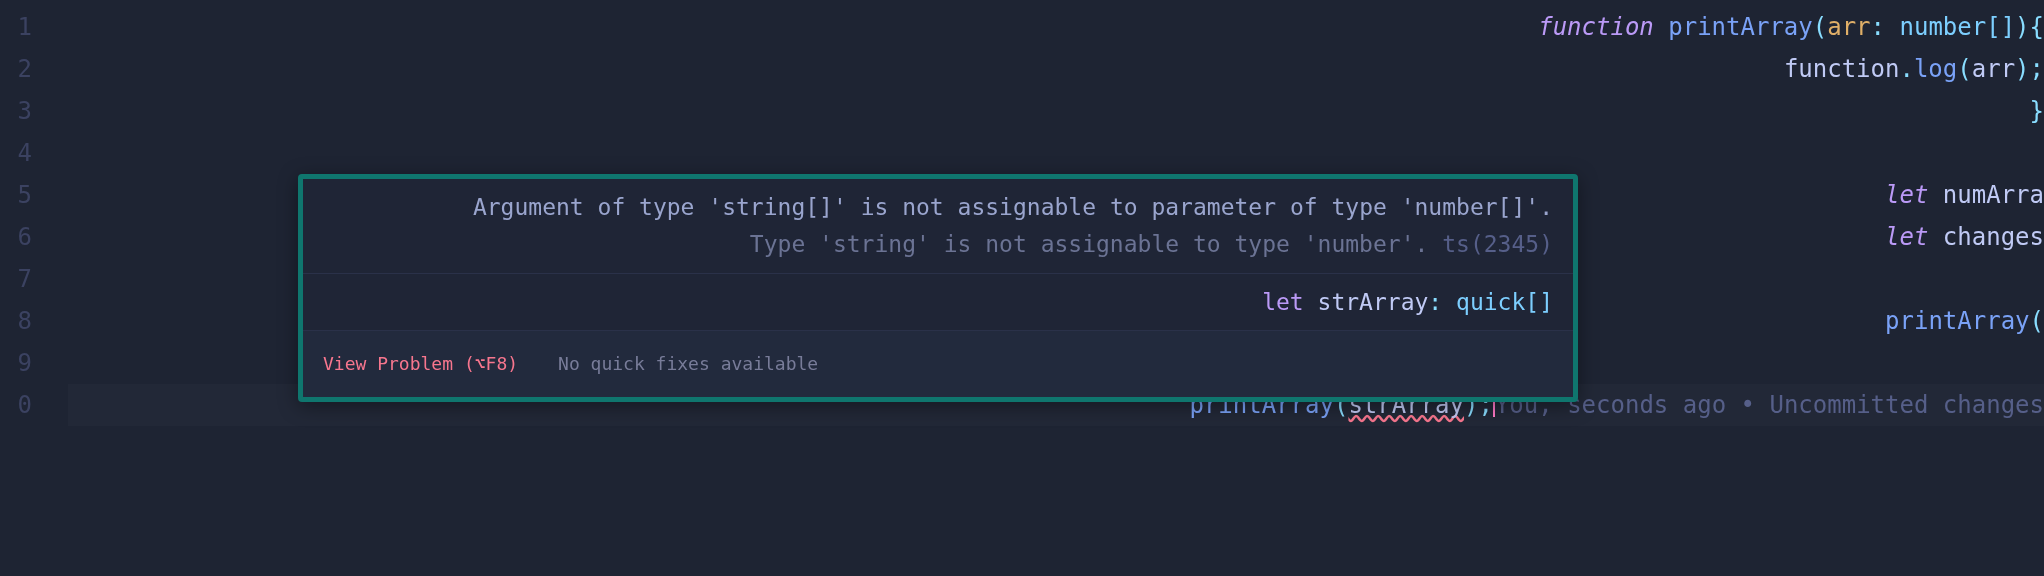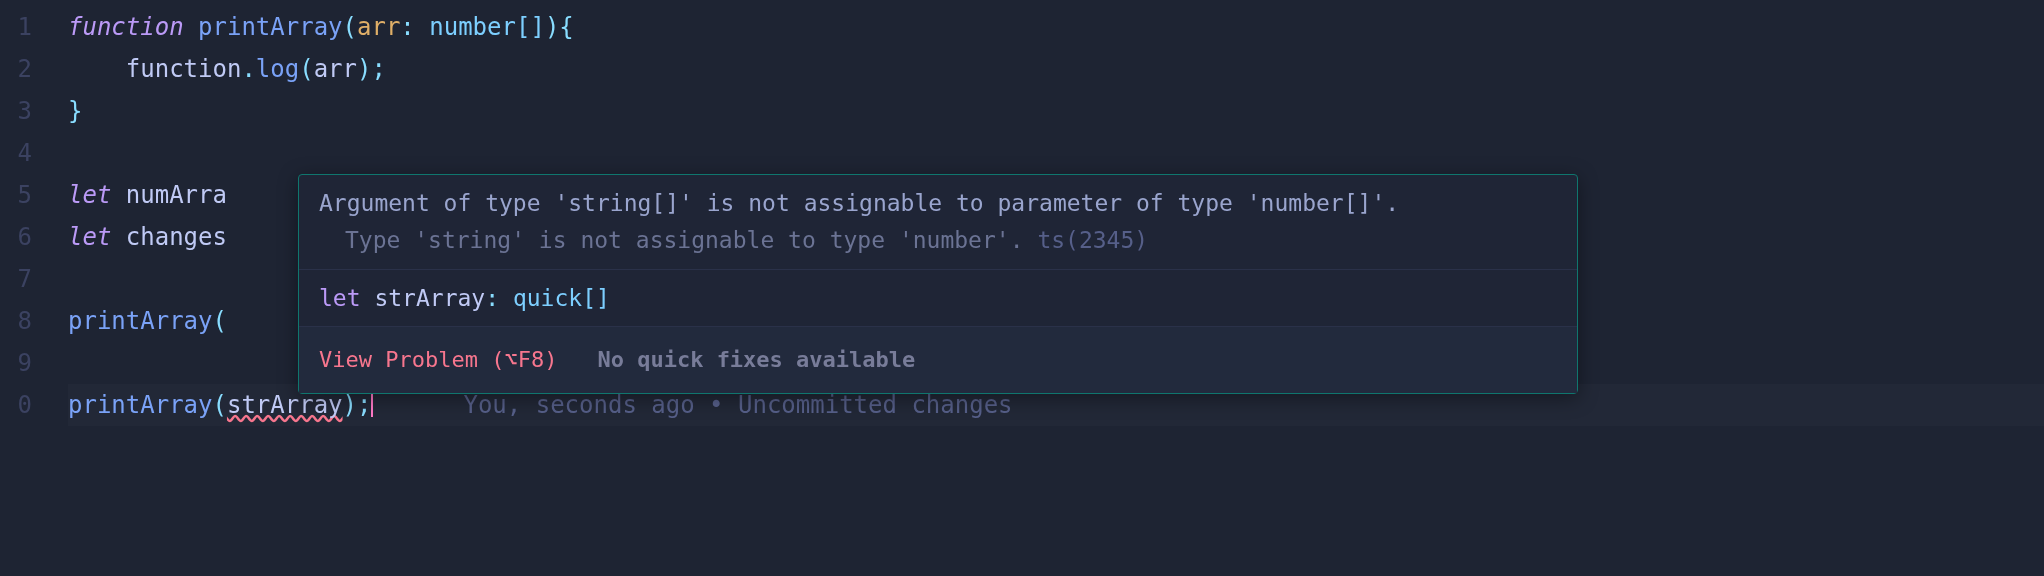--- a/index.html
+++ b/index.html
@@ -30,20 +30,21 @@
   .gutter .ln {
     padding-right: 8px;
     height: 42px;
   }
   .code {
     flex: 1;
     padding-top: 6px;
     padding-left: 28px;
     line-height: 42px;
     position: relative;
+    text-align: right;
   }
   .line {
     height: 42px;
     white-space: pre;
     position: relative;
   }
   .active-line {
     background: rgba(255,255,255,0.02);
   }
   .tok-keyword { color: #bb9af7; font-style: italic; }
@@ -62,30 +63,29 @@
     display: inline-block;
     width: 2px;
     height: 28px;
     background: #ff79c6;
     vertical-align: middle;
     transform: translateY(-3px);
   }
   .codelens {
     color: #565f89;
     font-style: normal;
-    margin-left: 90px;
   }
 
   .hover {
     position: absolute;
     left: 258px;
     top: 174px;
     width: 1280px;
     background: #1f2536;
-    border: 1px solid #0f766e;
+    border: 5px solid #0f766e;
     border-radius: 4px;
     box-shadow: 0 4px 20px rgba(0,0,0,0.4);
     font-size: 23px;
     z-index: 10;
   }
   .hover-section {
     padding: 10px 20px;
     border-bottom: 1px solid #2a3149;
     line-height: 1.6;
     white-space: pre;
@@ -93,25 +93,25 @@
   .hover-section:last-child { border-bottom: none; }
   .hover-err-main { color: #9aa5ce; }
   .hover-err-sub { color: #6b7394; padding-left: 26px; display:block;}
   .hover-err-code { color: #565f89; margin-top: 12px; }
   .hover-def .tok-keyword { font-style: normal; }
   .hover-actions {
     display: flex;
     gap: 40px;
     align-items: center;
     padding: 12px 20px;
-    font-size: 22px;
+    font-size: 18px;
     background: #222a3d;
   }
   .view-problem { color: #f7768e; cursor: pointer; }
-  .no-fix { color: #787c99; font-weight: bold; }
+  .no-fix { color: #787c99; }
 </style>
 </head>
 <body>
 
 <div class="editor">
   <div class="gutter">
     <div class="ln">1</div>
     <div class="ln">2</div>
     <div class="ln">3</div>
     <div class="ln">4</div>

